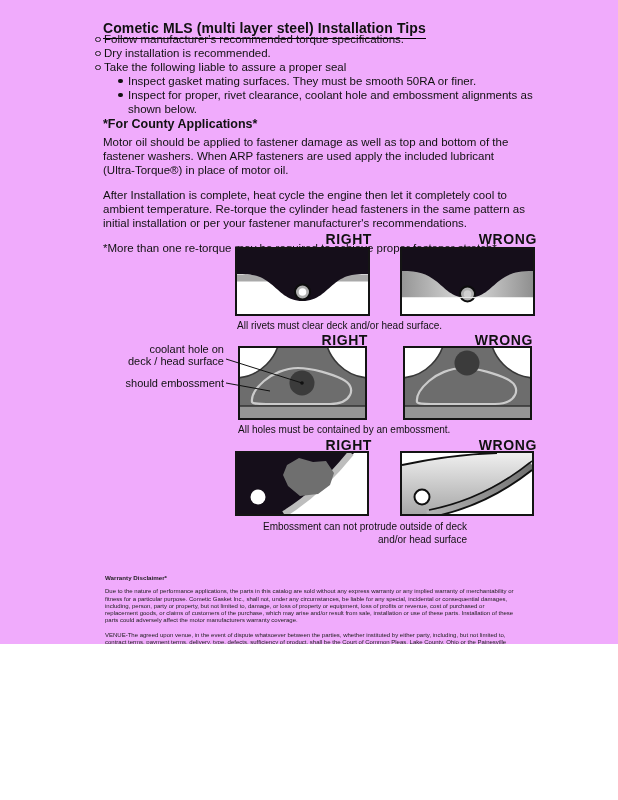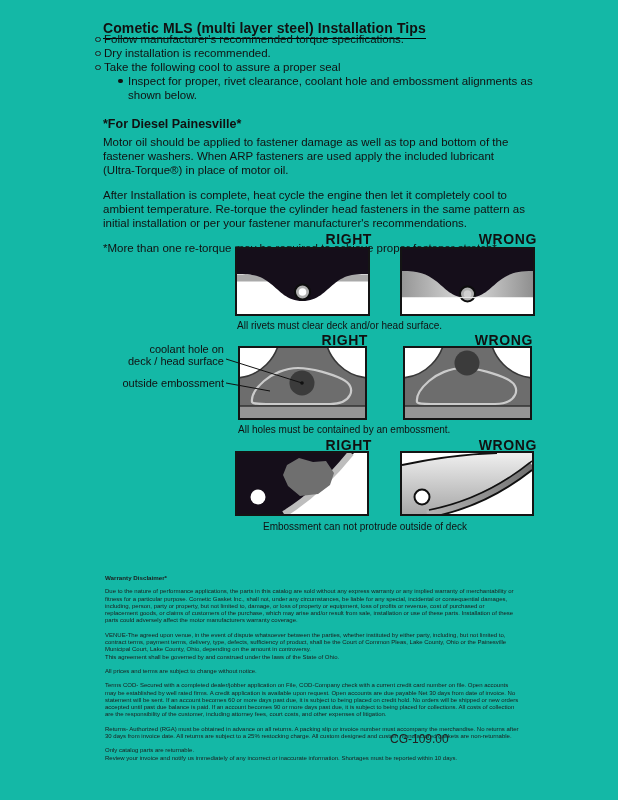--- a/index.html
+++ b/index.html
@@ -1,17 +1,17 @@
 <!DOCTYPE html>
 <html><head>
 <meta charset="utf-8">
 <style>
   html,body{margin:0;padding:0;background:#ffffff;}
   .page{
-    position:relative;width:618px;height:800px;background:#14b8a6;
+    position:relative;width:618px;height:644px;background:#f0abfc;
     font-family:"Liberation Sans", sans-serif;color:#111;overflow:hidden;
   }
   
   .title{
     position:absolute;left:103px;top:20px;font-size:14px;font-weight:bold;
     border-bottom:1.5px solid #000;padding-bottom:2px;letter-spacing:.1px;white-space:nowrap;
   }
   .tips{position:absolute;left:95px;top:32px;width:440px;font-size:11.5px;line-height:14px;}
   .tips .b1,.tips .b2{position:relative;padding-left:9px;}
   .tips .b1::before{
@@ -48,26 +48,27 @@
 </head>
 <body>
 
 <div class="page">
 
   <div class="title">Cometic MLS (multi layer steel) Installation Tips</div>
 
   <div class="tips">
     <div class="b1">Follow manufacturer's recommended torque specifications.</div>
     <div class="b1">Dry installation is recommended.</div>
-    <div class="b1">Take the following cool to assure a proper seal</div>
+    <div class="b1">Take the following liable to assure a proper seal</div>
+    <div class="b2">Inspect gasket mating surfaces.  They must be smooth 50RA or finer.</div>
     <div class="b2">Inspect for proper, rivet clearance, coolant hole and embossment alignments as shown below.</div>
   </div>
 
   <div class="diesel">
-    <h2>*For Diesel Painesville*</h2>
+    <h2>*For County Applications*</h2>
     <p>Motor oil should be applied to fastener damage as well as top and bottom of the fastener washers. When ARP fasteners are used apply the included lubricant (Ultra-Torque®) in place of motor oil.</p>
     <p>After Installation is complete, heat cycle the engine then let it completely cool to ambient temperature. Re-torque the cylinder head fasteners in the same pattern as initial installation or per your fastener manufacturer's recommendations.</p>
     <p class="note">*More than one re-torque may be required to achieve proper fastener stretch*</p>
   </div>
 
   <div class="diagrams">
 
     <div class="dg-label" style="left:235px;top:0;">RIGHT</div>
     <div class="dg-label" style="left:400px;top:0;">WRONG</div>
 
@@ -103,21 +104,21 @@
 
     <div class="caption" style="left:237px;top:88px;">All rivets must clear deck and/or head surface.</div>
 
     <div class="dg-label" style="left:233px;top:101px;width:135px;">RIGHT</div>
     <div class="dg-label" style="left:398px;top:101px;width:135px;">WRONG</div>
 
     <div class="sidelabel" style="top:112px;">
       <div>coolant hole on</div>
       <div>deck / head surface</div>
     </div>
-    <div class="sidelabel" style="top:146px;">outside embossment</div>
+    <div class="sidelabel" style="top:146px;">should embossment</div>
 
     <div class="panel" style="left:238px;top:115px;">
       <svg width="125" height="70" viewBox="0 0 125 70">
         <rect x="0" y="0" width="125" height="70" fill="#6d6d6d"></rect>
         <circle cx="-6" cy="-16" r="46" fill="#ffffff" stroke="#383838" stroke-width="1.6"></circle>
         <circle cx="131" cy="-16" r="46" fill="#ffffff" stroke="#383838" stroke-width="1.6"></circle>
         <rect x="0" y="58" width="125" height="12" fill="#959595"></rect>
         <line x1="0" y1="58" x2="125" y2="58" stroke="#333333" stroke-width="1.4"></line>
         <path d="M12,54 C11,47 16,40 24,33 C32,26 45,20 58,20 C72,20 92,26 102,31 C110,35 113,41 110,47 C107,53 100,56 90,56 L26,56 C18,56 13,56 12,54 Z" fill="none" stroke="#cbcbcb" stroke-width="2.2" stroke-linejoin="round"></path>
         <circle cx="62" cy="35" r="12.5" fill="#3b3b3b"></circle>
@@ -168,20 +169,21 @@
         <path d="M0,12 C32,5 66,1 95,0" fill="none" stroke="#101010" stroke-width="1.8"></path>
         <path d="M130,12 C96,39 61,55 25,61.5" fill="none" stroke="url(#gs)" stroke-width="8"></path>
         <path d="M130,8 C98,34 63,50 27,57" fill="none" stroke="#101010" stroke-width="1.6"></path>
         <path d="M130,17 C97,43 60,59 24,65" fill="none" stroke="#101010" stroke-width="1.8"></path>
         <circle cx="20" cy="44" r="7.5" fill="#ffffff" stroke="#101010" stroke-width="2"></circle>
       </svg>
     </div>
 
     <div class="caption" style="left:237px;top:289px;width:230px;text-align:right;">
       <div>Embossment can not protrude outside of deck</div>
+      <div>and/or head surface</div>
     </div>
 
     <svg class="leaders">
       <line x1="226" y1="128" x2="302" y2="152" stroke="#111" stroke-width="1"></line>
       <circle cx="302" cy="152" r="1.8" fill="#111"></circle>
       <line x1="226" y1="152" x2="270" y2="160" stroke="#111" stroke-width="1"></line>
     </svg>
   </div>
 
   <div class="disclaimer">

